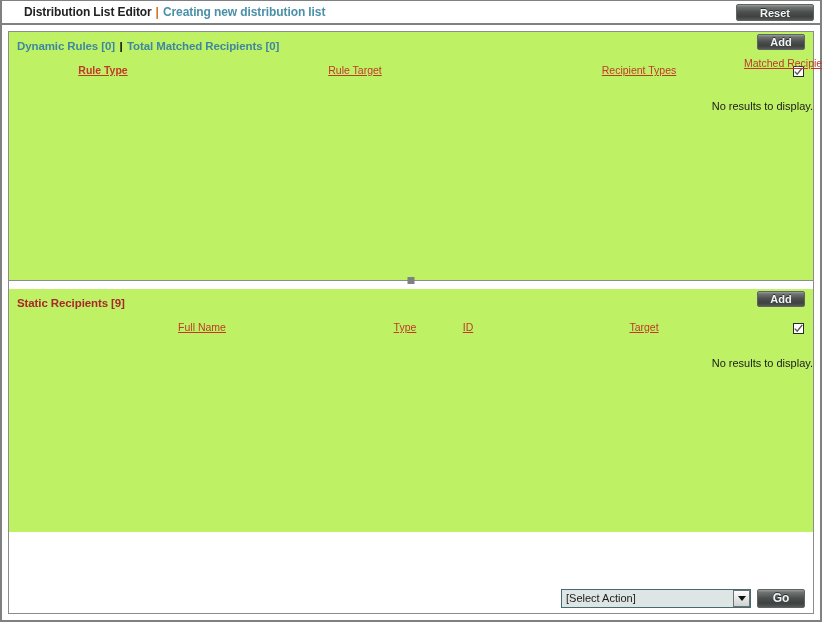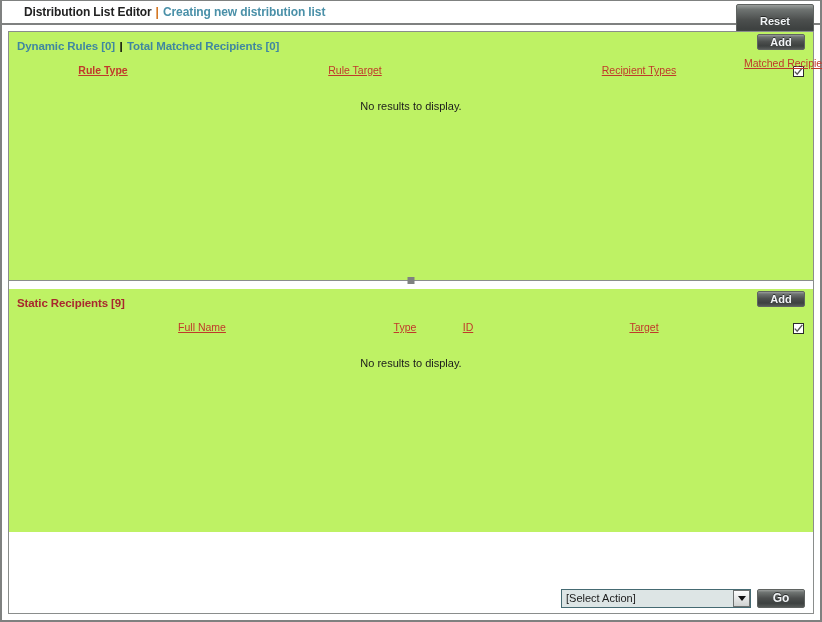--- a/index.html
+++ b/index.html
@@ -63,21 +63,21 @@
         #9a9e9c 0%, #6f7472 14%, #4c4f4e 48%, #3d4140 78%, #555957 100%);
     border: 1px solid #5f6361;
     border-radius: 2px;
     text-shadow: 0 -1px 0 rgba(0,0,0,0.55);
     cursor: pointer;
     user-select: none;
   }
   .btn-reset {
     position: absolute;
     right: 6px; top: 3px;
-    width: 78px; height: 33px;
+    width: 78px; height: 17px;
   }
   .btn-add {
     width: 48px; height: 16px;
   }
   .btn-go {
     width: 48px; height: 19px;
     font-size: 12px;
   }
 
   
@@ -160,21 +160,21 @@
   .cb {
     position: absolute;
     width: 11px; height: 11px;
     border: 1px solid #2b2b2b;
     background: #ffffff;
     cursor: pointer;
   }
   .cb svg { display: block; }
 
   .no-results {
-    text-align: center;
+    text-align: right;
     font-size: 11px;
     color: #1b1b1b;
     margin-top: 20px;
   }
 
   
   .splitter {
     position: relative;
     height: 9px;
     background: #ffffff;

